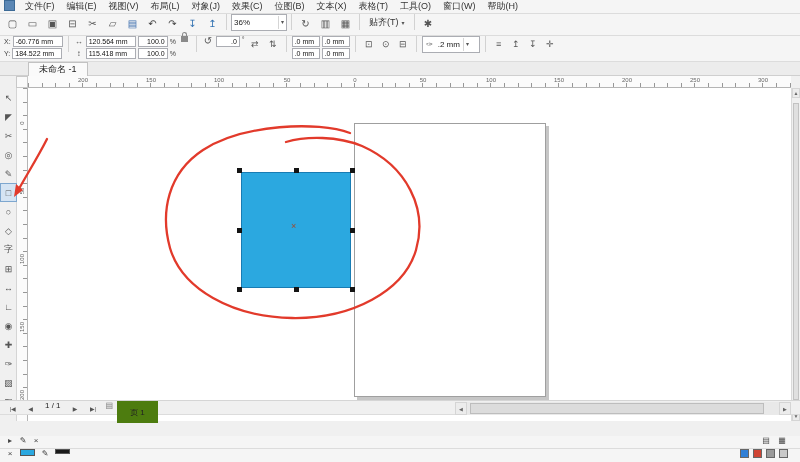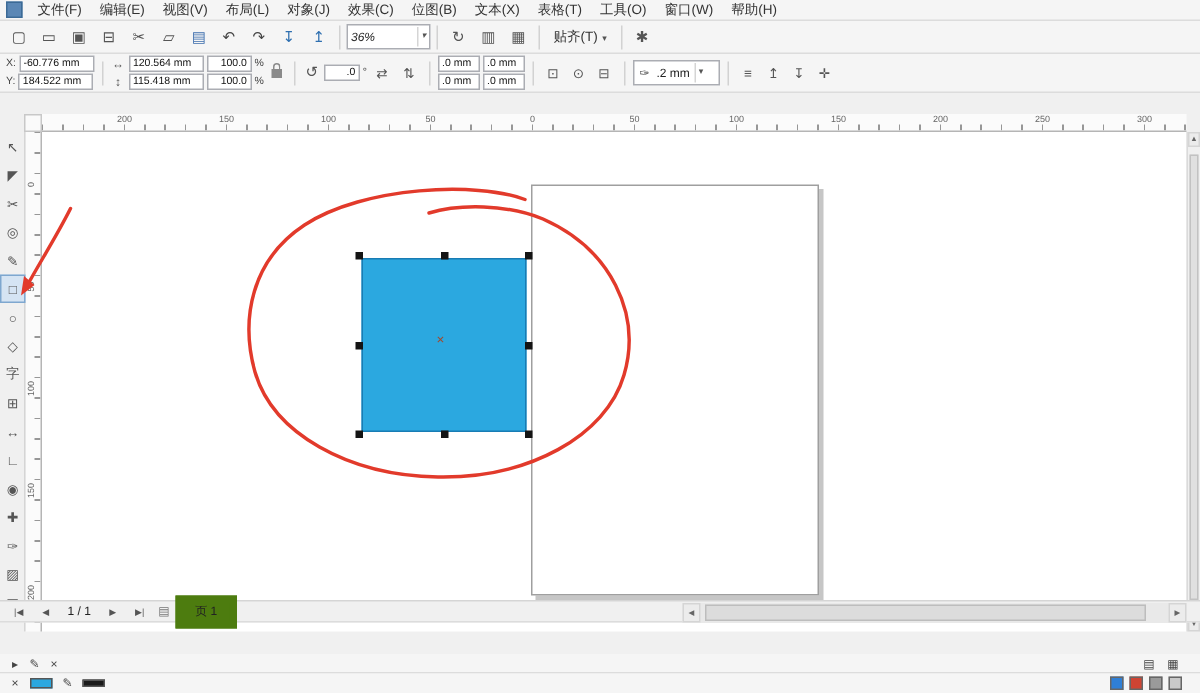--- a/index.html
+++ b/index.html
@@ -1,34 +1,34 @@
 <!DOCTYPE html>
 <html><head>
 <meta charset="utf-8">
 <style>
   html,body{margin:0;padding:0;background:#888;}
   .app{position:relative;width:800px;height:462px;background:#f0f0f0;overflow:hidden;
        font-family:"Liberation Sans", sans-serif;color:#333;}
   .bar{position:absolute;left:0;width:800px;background:#f5f5f5;border-bottom:1px solid #dcdcdc;
-       display:flex;align-items:center;box-sizing:border-box;}
+       display:flex;align-items:flex-start;box-sizing:border-box;}
   
   .menubar{top:0;height:14px;font-size:9px;padding-left:2px;}
   .appicon{width:9px;height:9px;background:#5b87b5;border:1px solid #3c6a96;margin:0 4px 0 2px;}
   .menu-host{display:flex;}
   .menu-item{padding:0 6px;line-height:13px;cursor:default;}
   
   .toolbar{top:14px;height:22px;padding-left:3px;gap:1px;}
   .tb-group{display:flex;gap:1px;align-items:center;}
   .tbtn{width:17px;height:17px;display:flex;align-items:center;justify-content:center;
         font-size:10px;color:#555;border:1px solid transparent;}
   .vsep{width:1px;height:16px;background:#d2d2d2;margin:0 3px;flex:0 0 1px;}
   .combo{display:flex;align-items:center;background:#fff;border:1px solid #abadb3;height:15px;
          font-size:8px;padding:0 2px;gap:3px;color:#222;}
   .combo .combo-arrow{font-size:6px;color:#555;border-left:1px solid #d5d5d5;padding-left:2px;line-height:13px;}
-  .zoomcombo{width:50px;justify-content:space-between;font-style:italic;}
+  .zoomcombo{width:50px;justify-content:space-between;}
   .snap{display:flex;align-items:center;gap:3px;font-size:9px;padding:0 5px;height:16px;}
   .snap .combo-arrow{font-size:6px;color:#555;}
   
   .propbar{top:36px;height:26px;padding-left:4px;gap:2px;font-size:7px;}
   .stack{display:flex;flex-direction:column;gap:1px;}
   .frow{display:flex;align-items:center;gap:2px;}
   .flabel{font-size:7px;color:#444;}
   .field{background:#fff;border:1px solid #abadb3;height:9px;line-height:9px;font-size:7px;
          padding:0 2px;color:#111;white-space:nowrap;overflow:hidden;}
   .w46{width:44px;}
@@ -237,20 +237,25 @@
     <span class="vsep"></span>
     <div class="tb-group">
 
     <span class="pbtn">≡</span>
         <span class="pbtn">↥</span>
         <span class="pbtn">↧</span>
         <span class="pbtn">✛</span>
       </div>
   </div>
 
+  <div class="bar doctabs">
+    <div class="doctab">
+      <span>未命名 -1</span>
+    </div>
+  </div>
 
   <div class="rcorner"></div>
   <div class="hruler">
     <div class="hlabels">
 
     <span class="hlab">200</span>
         <span class="hlab">150</span>
         <span class="hlab">100</span>
         <span class="hlab">50</span>
         <span class="hlab">0</span>

